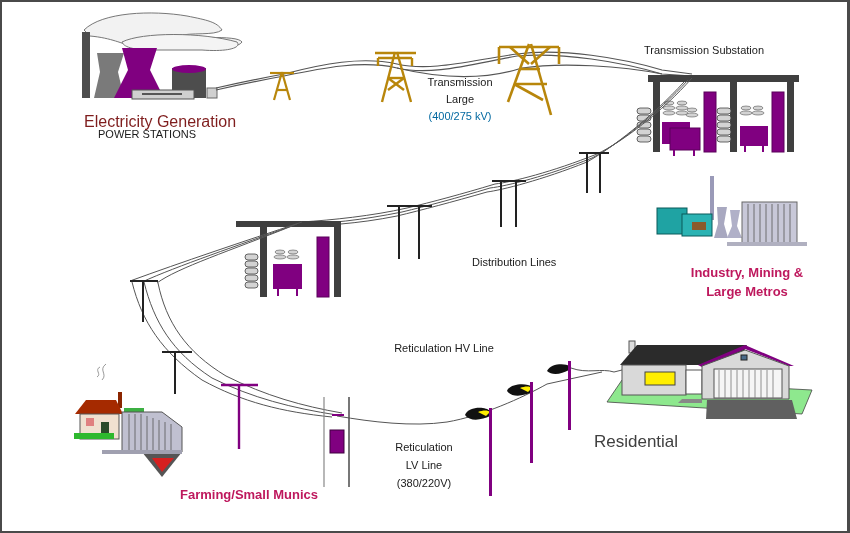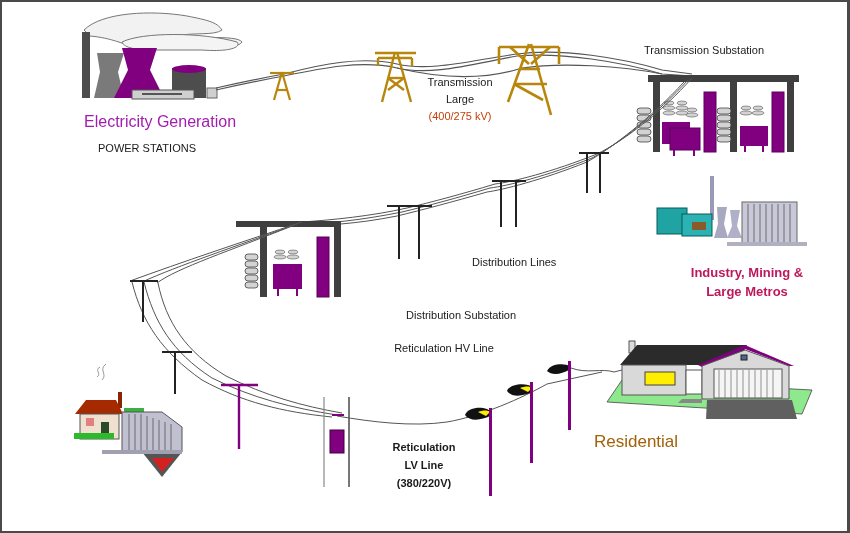--- a/index.html
+++ b/index.html
@@ -4,23 +4,23 @@
 <style>
   html, body { margin: 0; padding: 0; background: #ffffff; }
   #stage {
     position: relative; width: 850px; height: 533px; overflow: hidden;
     background: #ffffff; box-sizing: border-box;
     border: 2px solid #4a4a4a; border-right-width: 3px;
     font-family: "Liberation Sans", sans-serif;
   }
   svg#art { position: absolute; left: 0; top: 0; }
   .lbl { position: absolute; font-size: 11px; color: #1a1a1a; text-align: center; line-height: 17px; white-space: nowrap; }
-  .lbl.red { color: #a21caf; font-size: 16px; }
+  .lbl.red { color: #7f1d1d; font-size: 16px; }
   .lbl.green { color: #be185d; font-weight: bold; font-size: 13px; line-height: 19px; }
-  .lbl.blue { color: #a16207; font-size: 17px; }
+  .lbl.blue { color: #404040; font-size: 17px; }
 </style>
 </head>
 <body>
 
 <div id="stage">
   <svg id="art" width="850" height="533" viewBox="0 0 850 533">
 
     <g>
       <path d="M82,28 C100,10 150,8 185,14 C205,18 215,20 220,28 C212,34 190,30 175,34 C185,38 235,32 240,40 C235,48 205,44 190,46 C170,48 150,46 130,44 C120,42 110,36 88,34 Z" fill="#f2f2f2" stroke="#777" stroke-width="1"></path>
       <path d="M120,40 C140,30 200,30 235,40 C240,46 225,50 200,48 L150,48 C135,48 122,46 120,40 Z" fill="#f4f4f4" stroke="#777" stroke-width="1"></path>
@@ -268,45 +268,45 @@
         <line x1="163" y1="420" x2="163" y2="448"></line>
           <line x1="169" y1="422" x2="169" y2="448"></line>
       </g>
       <path d="M140,450 L180,450 L160,475 Z" fill="#555"></path>
       <path d="M150,456 L172,456 L160,470 Z" fill="#d62020"></path>
       <rect x="100" y="448" width="80" height="4" fill="#a0a0b0"></rect>
     </g>
   </svg>
 
   <div class="lbl red" style="left:82px;top:111px;">Electricity Generation</div>
-  <div class="lbl" style="left:96px;top:138px;">POWER STATIONS</div>
+  <div class="lbl" style="left:96px;top:124px;">POWER STATIONS</div>
 
   <div class="lbl" style="left:408px;top:72px;width:100px;">
     <div>Transmission</div>
     <div>Large</div>
-    <div class="greenplain" style="color:#c2410c">(400/275 kV)</div>
+    <div class="greenplain" style="color:#0369a1">(400/275 kV)</div>
   </div>
 
   <div class="lbl" style="left:642px;top:40px;">Transmission Substation</div>
 
   <div class="lbl green" style="left:680px;top:261px;width:130px;">
     <div>Industry, Mining &amp;</div>
     <div>Large Metros</div>
   </div>
 
   <div class="lbl" style="left:470px;top:236px;margin-top:16px;">Distribution Lines</div>
-  <div class="lbl" style="left:404px;top:305px;">Distribution Substation</div>
 
   <div class="lbl" style="left:372px;top:338px;width:140px;">
     <div>Reticulation HV Line</div>
   </div>
 
-  <div class="lbl" style="left:372px;top:436px;width:100px;line-height:18px;font-weight:bold;">
+  <div class="lbl" style="left:372px;top:436px;width:100px;line-height:18px;">
     <div>Reticulation</div>
     <div>LV Line</div>
     <div>(380/220V)</div>
   </div>
 
   <div class="lbl blue" style="left:592px;top:431px;">Residential</div>
 
   <div class="lbl green" style="left:142px;top:483px;width:210px;">
+    <div>Farming/Small Munics</div>
   </div>
 </div>
 
 </body></html>

